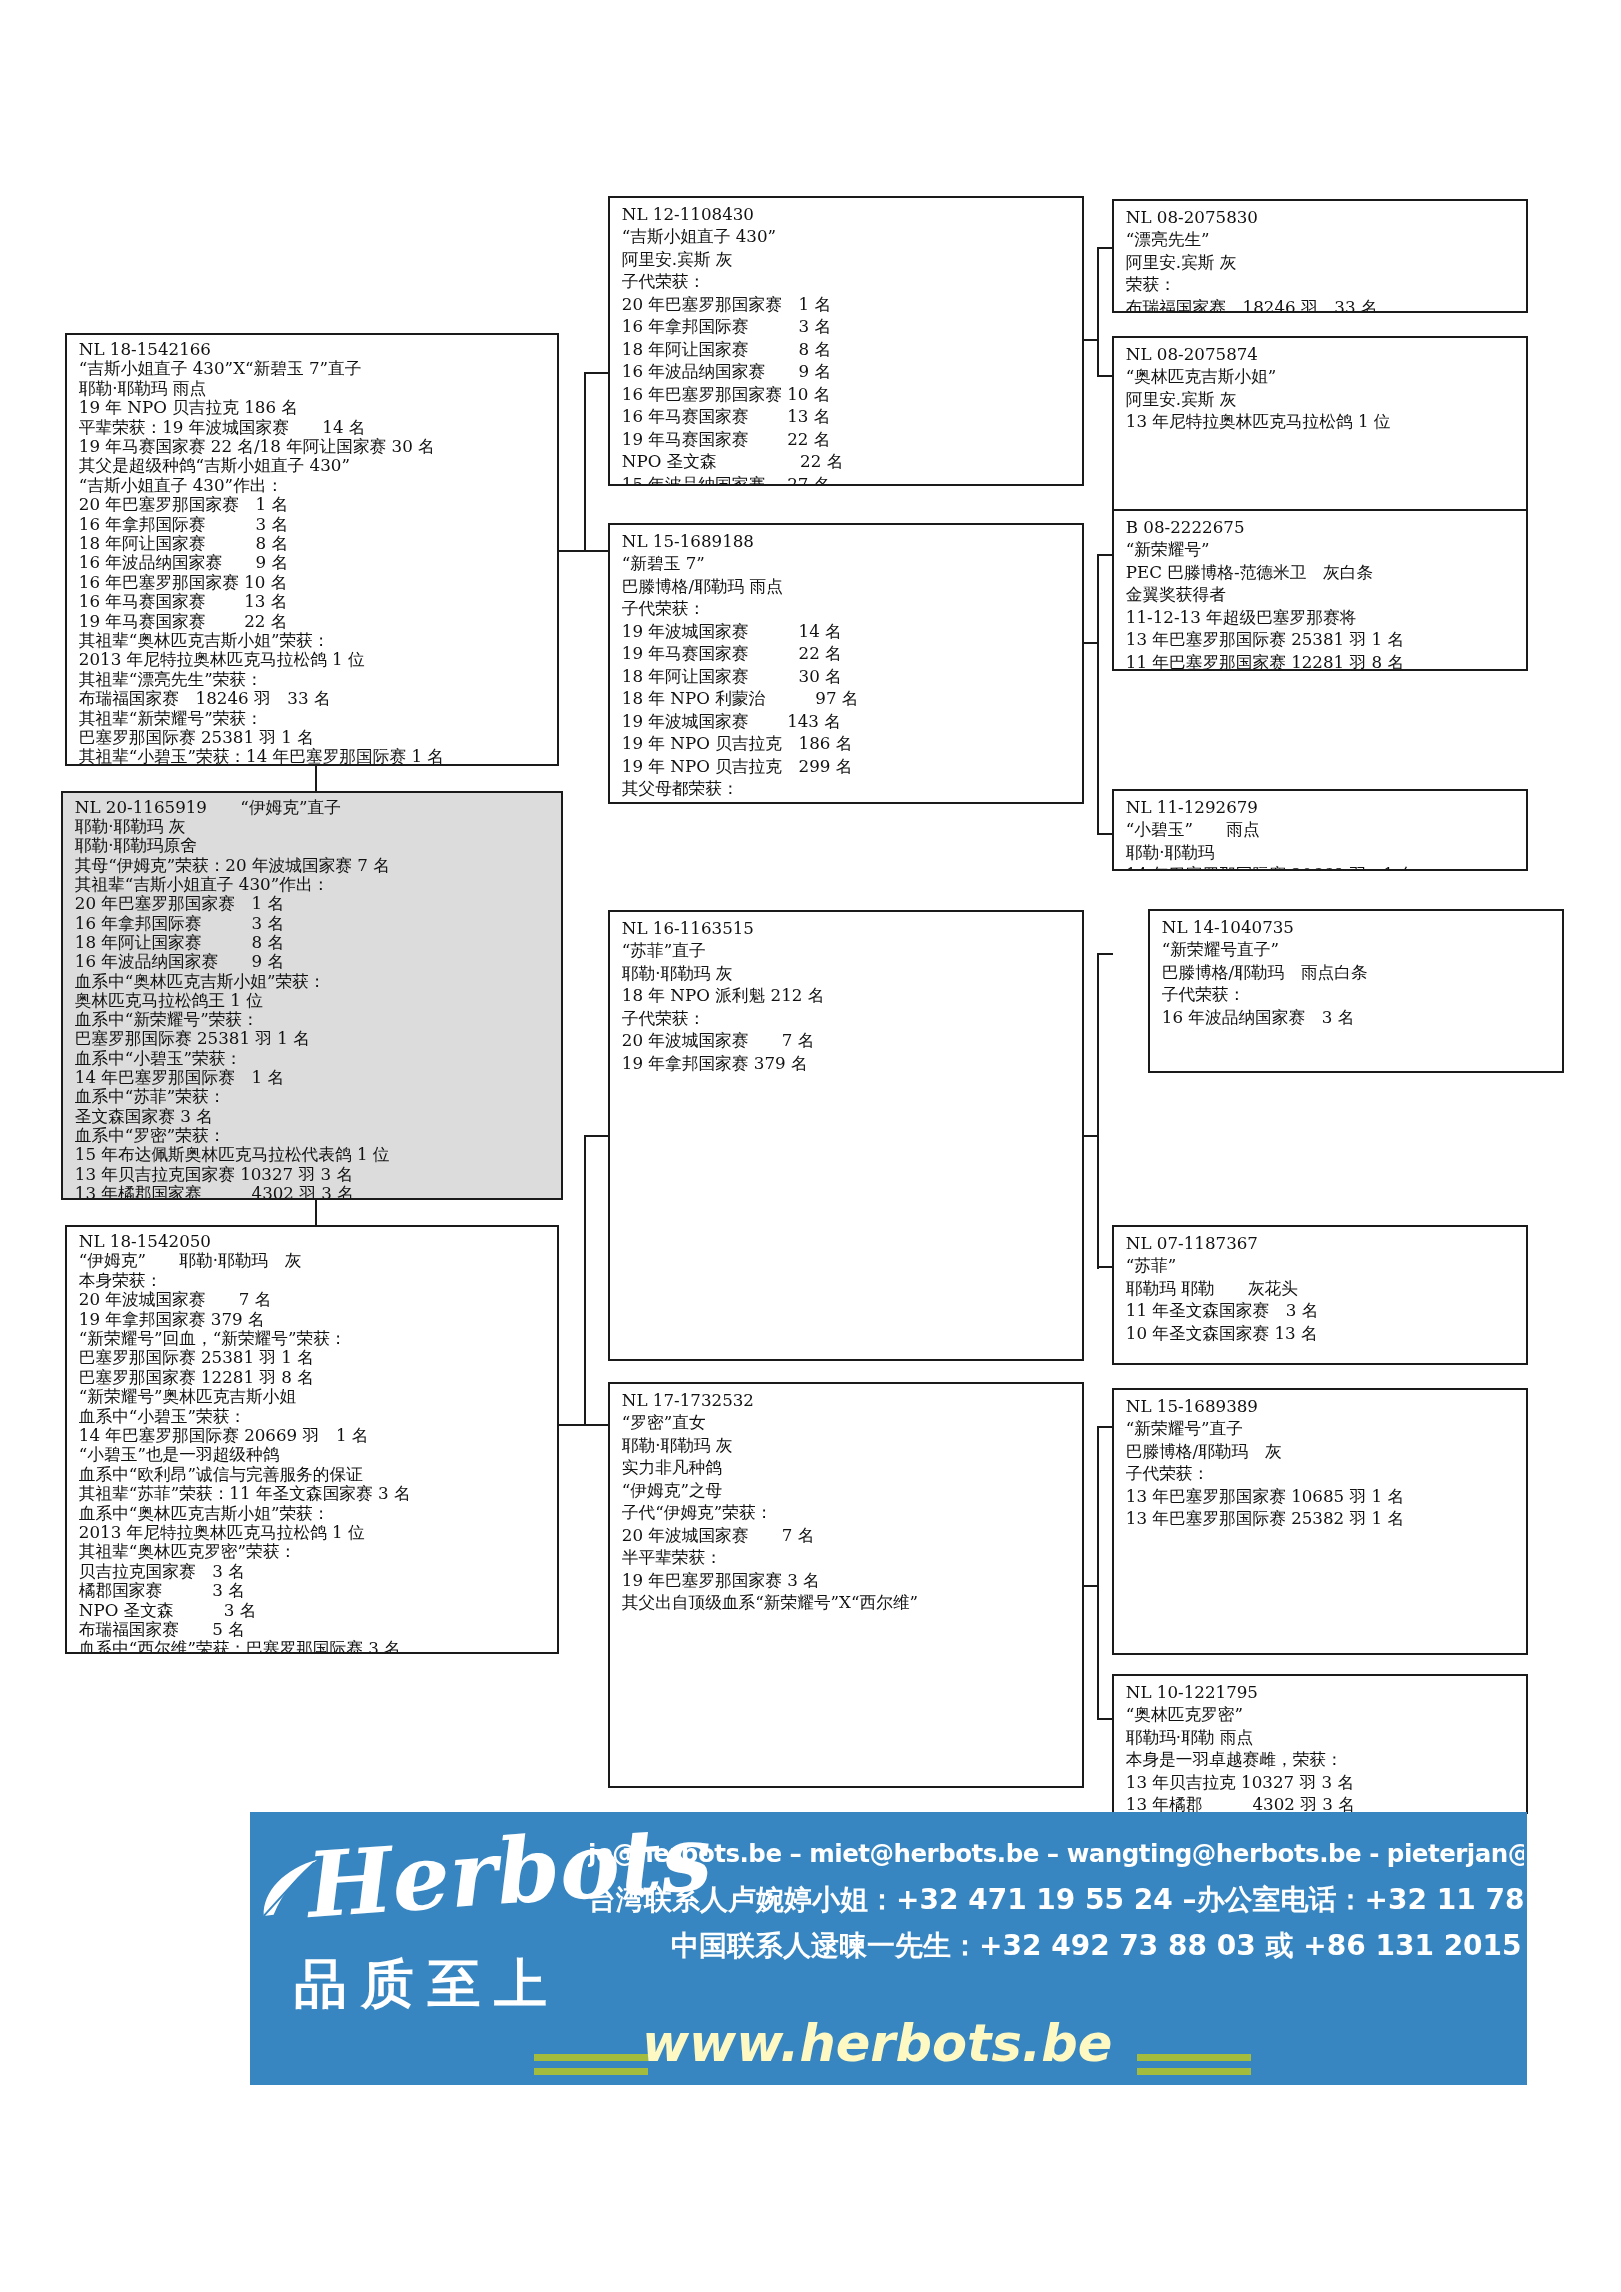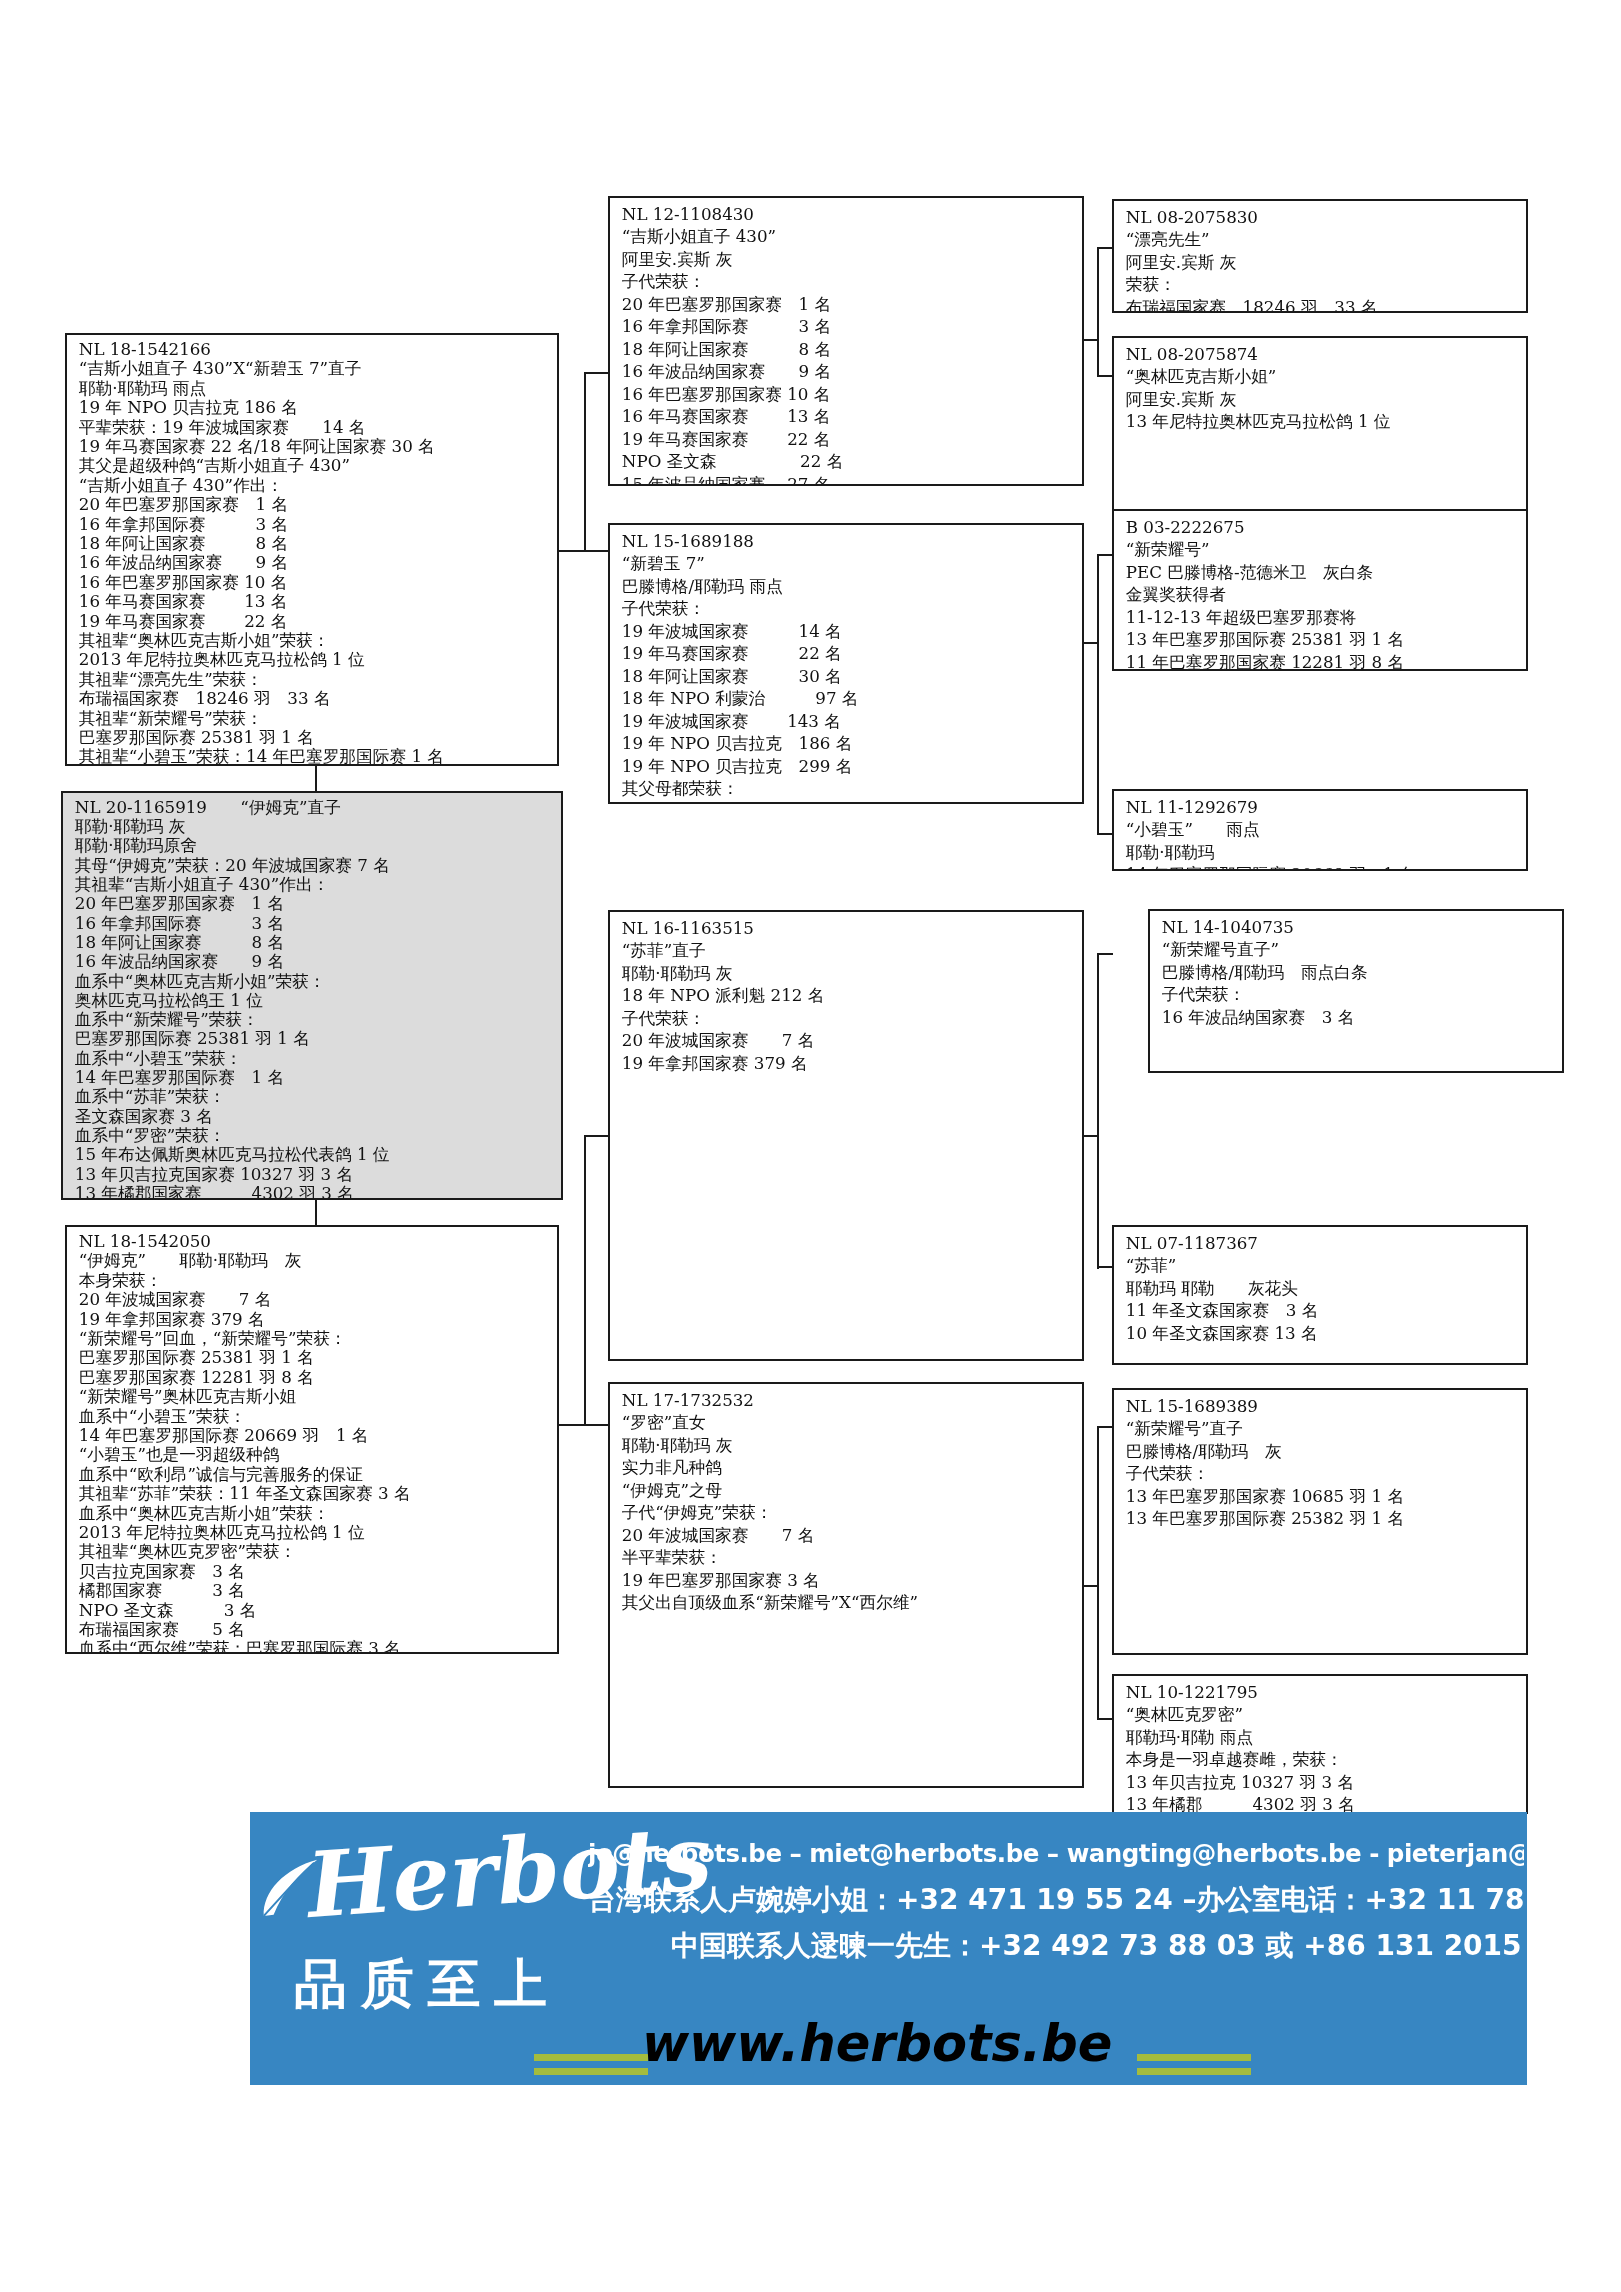--- a/index.html
+++ b/index.html
@@ -22,21 +22,21 @@
   .logo-sub{position:absolute;left:44px;top:137px;font-size:53px;font-weight:bold;color:#fff;
             letter-spacing:13.7px;font-family:"DejaVu Sans",sans-serif;}
   .feather{position:absolute;left:3.9px;top:51px;transform:rotate(-18deg);}
   .b-emails{position:absolute;left:338px;top:27.4px;width:936px;font-size:24.5px;font-weight:bold;
             letter-spacing:-0.5px;white-space:nowrap;overflow:hidden;}
   .b-taiwan{position:absolute;left:338px;top:69px;font-size:28px;font-weight:bold;white-space:nowrap;}
   .b-china{position:absolute;left:421px;top:115px;font-size:28px;font-weight:bold;white-space:nowrap;}
   .b-slogan{position:absolute;left:294px;top:177px;width:941px;text-align:center;
             font-size:30px;font-weight:bold;white-space:nowrap;}
   .b-site{position:absolute;left:392px;top:202px;font-size:51px;font-weight:bold;font-style:italic;
-          color:#000000;white-space:nowrap;width:461px;text-align:center;}
+          color:#fef9c3;white-space:nowrap;width:461px;text-align:center;}
   .eqbar{position:absolute;width:114px;height:6.9px;background:#a4bc3e;}
 </style>
 </head>
 <body>
 
 <div class="page">
 
   <div class="box tight" style="left:65px;top:333px;width:494px;height:433px;">
       <div class="bline">NL 18-1542166</div>
       <div class="bline">“吉斯小姐直子 430”X“新碧玉 7”直子</div>
@@ -175,21 +175,21 @@
     </div>
 
   <div class="box mid" style="left:1112px;top:336px;width:416px;height:195px;">
       <div class="bline">NL 08-2075874</div>
       <div class="bline">“奥林匹克吉斯小姐”</div>
       <div class="bline">阿里安.宾斯 灰</div>
       <div class="bline">13 年尼特拉奥林匹克马拉松鸽 1 位</div>
     </div>
 
   <div class="box mid" style="left:1112px;top:509px;width:416px;height:162px;">
-      <div class="bline">B 03-2222675</div>
+      <div class="bline">B 08-2222675</div>
       <div class="bline">“新荣耀号”</div>
       <div class="bline">PEC 巴滕博格-范德米卫　灰白条</div>
       <div class="bline">金翼奖获得者</div>
       <div class="bline">11-12-13 年超级巴塞罗那赛将</div>
       <div class="bline">13 年巴塞罗那国际赛 25381 羽 1 名</div>
       <div class="bline">11 年巴塞罗那国家赛 12281 羽 8 名</div>
     </div>
 
   <div class="box mid" style="left:1112px;top:789px;width:416px;height:82px;">
       <div class="bline">NL 11-1292679</div>

